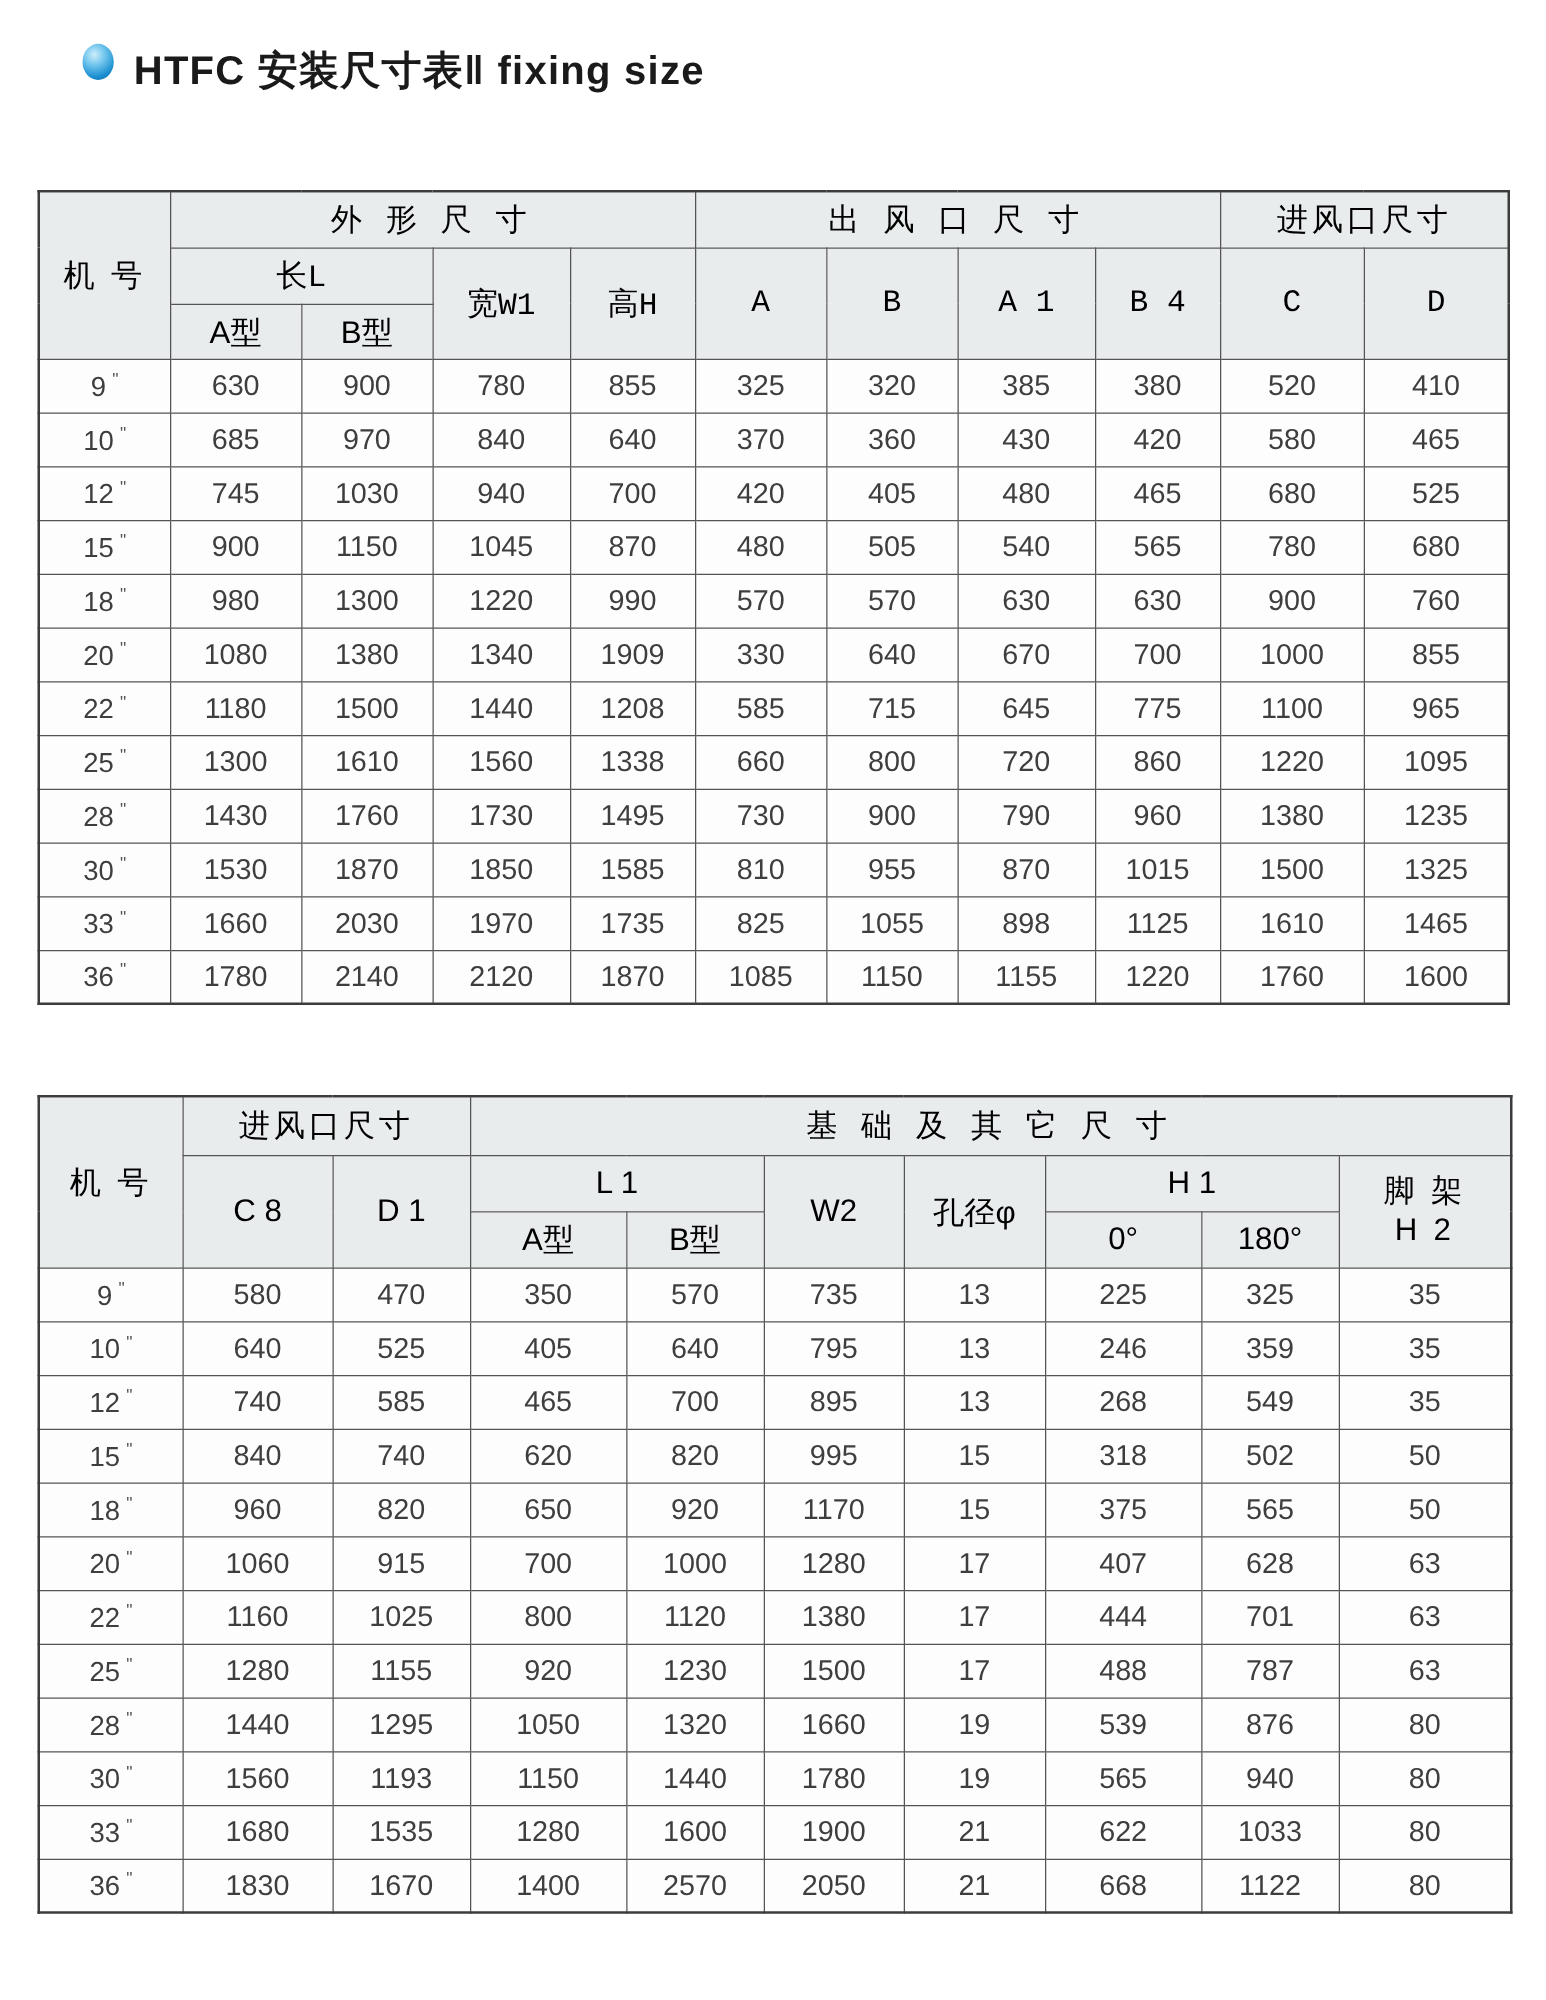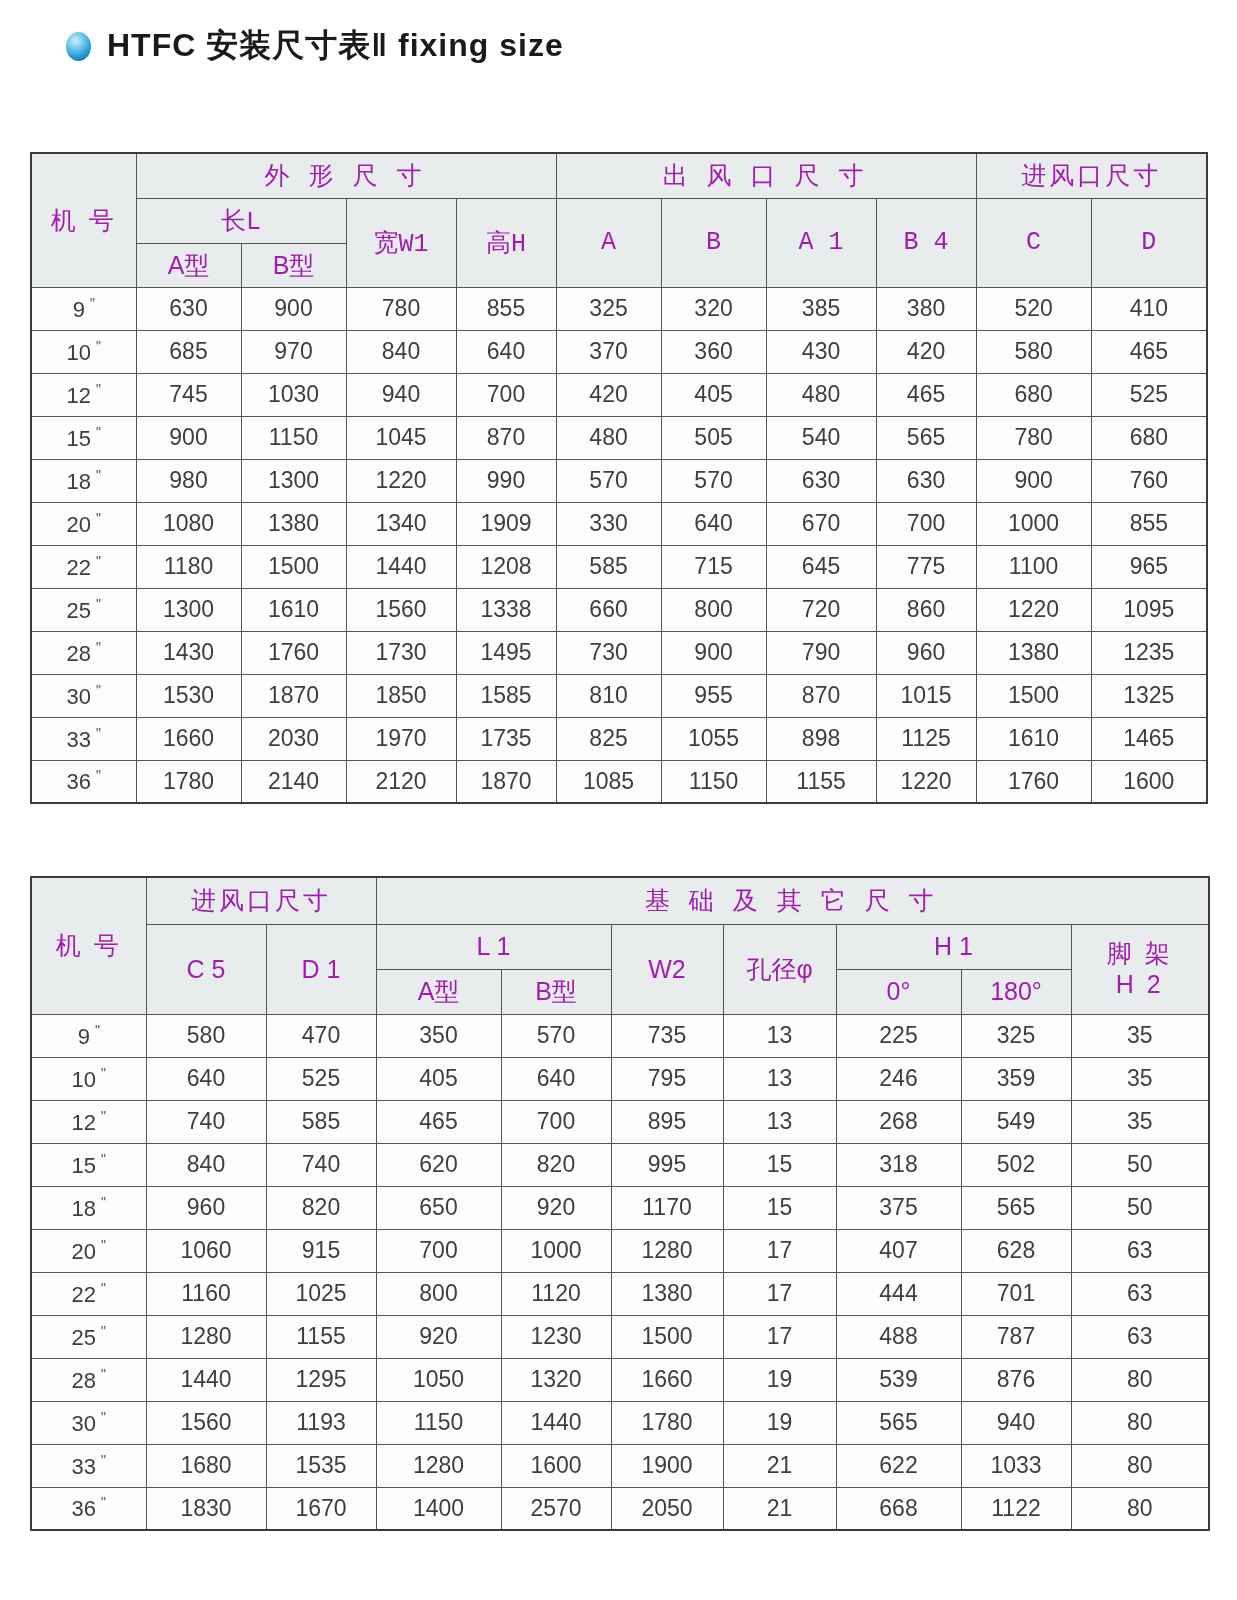--- a/index.html
+++ b/index.html
@@ -1,35 +1,35 @@
 <!DOCTYPE html>
 <html><head>
 <meta charset="utf-8">
 <style>
   * { margin:0; padding:0; box-sizing:border-box; }
   body { background:#ffffff; font-family:"Liberation Sans", sans-serif; }
   .page { position:relative; width:1237px; height:1600px; background:#ffffff; overflow:hidden; }
 
   
-  .title-row { position:absolute; left:66px; top:24px; display:flex; align-items:center; gap:16px; }
+  .title-row { position:absolute; left:66px; top:35px; display:flex; gap:16px; }
   .bullet { width:25px; height:29px; border-radius:50%;
             background:radial-gradient(circle at 38% 30%, #cdeefb 0%, #6cc3ec 35%, #1b8fd0 70%, #0a649f 100%);
             display:inline-block; }
   .title-text { font-size:32px; font-weight:bold; color:#1a1a1a; letter-spacing:1px; }
 
   
   table.dim-table { position:absolute; left:30px; border-collapse:collapse; table-layout:fixed;
                     border:2px solid #3c3c3c; }
   #t1 { top:152px; width:1176px; }
   #t2 { top:876px; width:1178px; }
 
   .dim-table th, .dim-table td {
     border:1px solid #545454; text-align:center; vertical-align:middle; overflow:hidden;
   }
-  .dim-table th { background:#e9eced; color:#a21caf; font-weight:normal; font-size:25px; }
+  .dim-table th { background:#e9eced; color:#000000; font-weight:normal; font-size:25px; }
   .dim-table td { background:#fdfdfd; color:#3e3e3e; font-size:23px; }
 
   #t1 thead tr:nth-child(1){ height:45px; }
   #t1 thead tr:nth-child(2){ height:45px;font-family:Liberation Mono, monospace; }
   #t1 thead tr:nth-child(3){ height:44px; }
   #t2 thead tr:nth-child(1){ height:47px; }
   #t2 thead tr:nth-child(2){ height:45px; }
   #t2 thead tr:nth-child(3){ height:45px; }
   .dim-table tbody tr { height:43px; }
 
@@ -260,21 +260,21 @@
         <col style="width:110px">
       <col style="width:138px">
     </colgroup>
     <thead>
       <tr>
         <th rowspan="3" class="sp2">机 号</th>
         <th colspan="2" class="sp2">进风口尺寸</th>
         <th colspan="7" class="sp">基 础 及 其 它 尺 寸</th>
       </tr>
       <tr>
-        <th rowspan="2">C 5</th>
+        <th rowspan="2">C 8</th>
         <th rowspan="2">D 1</th>
         <th colspan="2">L 1</th>
         <th rowspan="2">W2</th>
         <th rowspan="2">孔径φ</th>
         <th colspan="2">H 1</th>
         <th rowspan="2" class="foot-cell">
           <div>脚 架</div>
           <div>H 2</div>
         </th>
       </tr>

